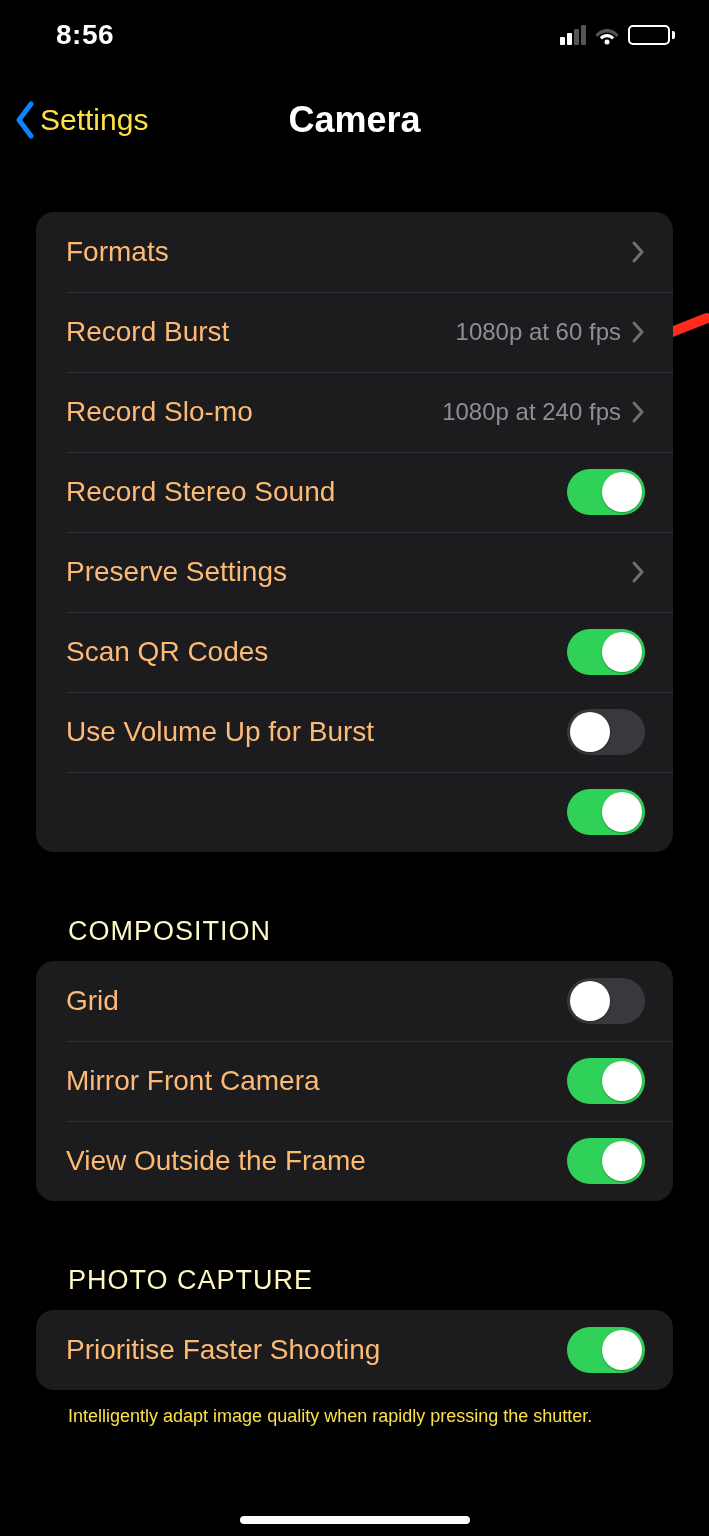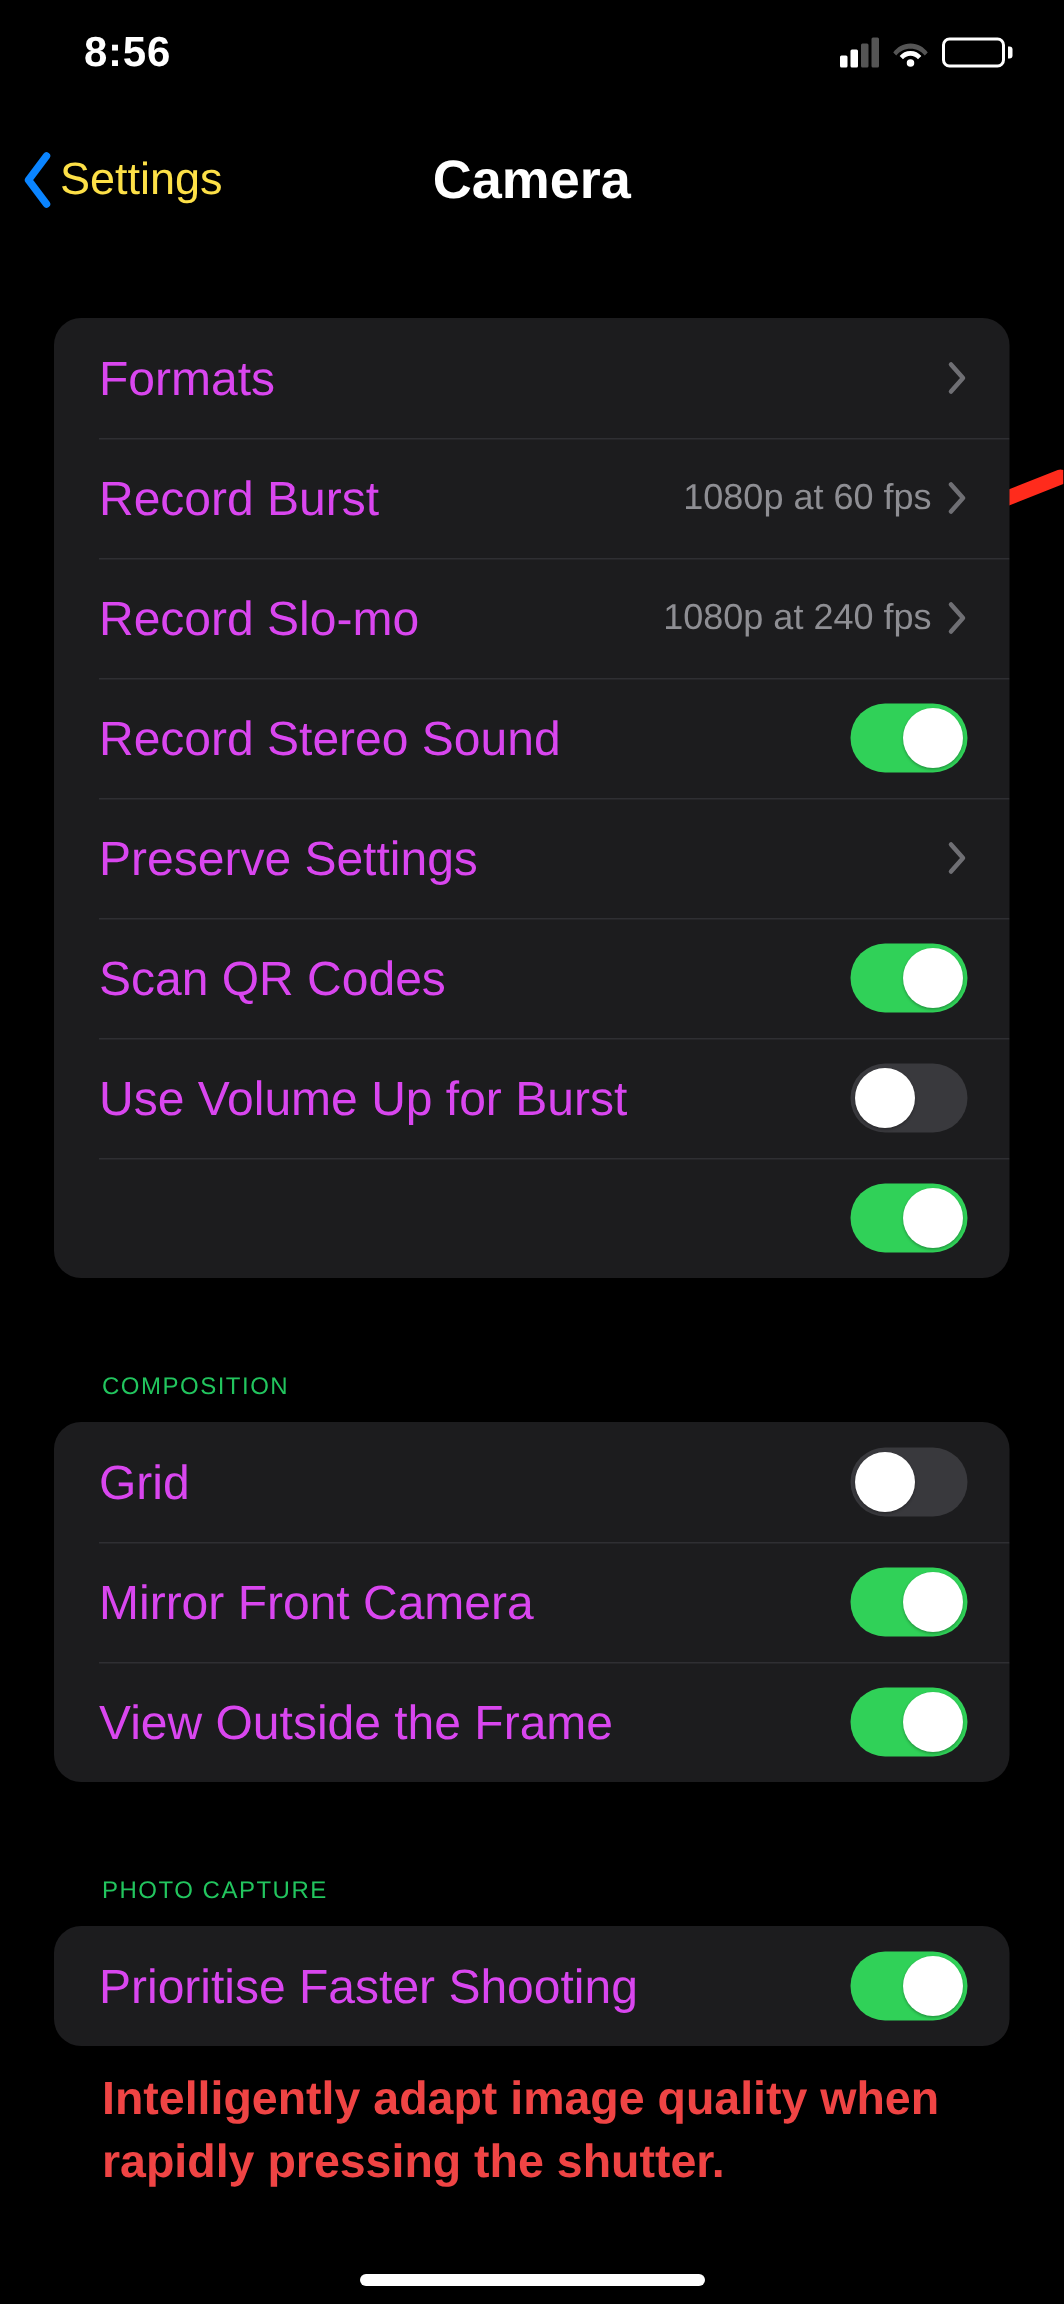--- a/index.html
+++ b/index.html
@@ -19,25 +19,25 @@
     .battery-fill { width: 85%; height: 100%; background:#fff; border-radius:2px; }
     .battery-cap { width:3px; height:8px; background:#fff; border-radius:0 2px 2px 0; margin-left:2px; }
     
     .nav-header { position:absolute; top:90px; left:0; right:0; height:60px; display:flex; align-items:center; }
     .back-btn { position:absolute; left:14px; display:flex; align-items:center; color:#fde047; font-size:30px; }
     .back-chevron { width:22px; height:38px; margin-right:4px; }
     .nav-title { margin:16px auto; font-size:36px; font-weight:700; }
     
     .content { position:absolute; top:212px; left:0; right:0; bottom:0; padding:0 36px; }
     .group { background:#1c1c1e; border-radius:18px; overflow:hidden; }
-    .group-header { color:#22c55e; font-size:16px; letter-spacing:1px; padding:0 32px 14px 32px; text-transform:uppercase; }
-    .group-footer { color:#ef4444; font-size:31px; line-height:1.35; padding:14px 32px 0 32px;font-weight:bold; }
+    .group-header { color:#fef9c3; font-size:27px; letter-spacing:1px; padding:0 32px 14px 32px; text-transform:uppercase; }
+    .group-footer { color:#fde047; font-size:18px; line-height:1.35; padding:14px 32px 0 32px; }
     .row { display:flex; align-items:center; min-height:80px; padding:0 28px 0 30px; position:relative; }
     .row + .row::before { content:""; position:absolute; top:0; left:30px; right:0; height:1px; background:#2f2f33; }
-    .row-label { font-size:32px; color:#d946ef; flex:0 0 auto; }
+    .row-label { font-size:28px; color:#fdba74; flex:0 0 auto; }
     .row-spacer { flex:1 1 auto; }
     .row-value { font-size:24px; color:#8e8e93; margin-right:10px; }
     .chevron { width:14px; height:24px; flex:0 0 auto; }
     .chevron path { stroke:#6f6f74; stroke-width:3; fill:none; stroke-linecap:round; stroke-linejoin:round; }
     
     .toggle { width:78px; height:46px; border-radius:23px; position:relative; flex:0 0 auto; }
     .toggle.on { background:#30d158; }
     .toggle.off { background:#39393d; }
     .knob { position:absolute; top:3px; width:40px; height:40px; border-radius:50%; background:#fff; box-shadow:0 1px 2px rgba(0,0,0,.3); }
     .toggle.on .knob { right:3px; }

